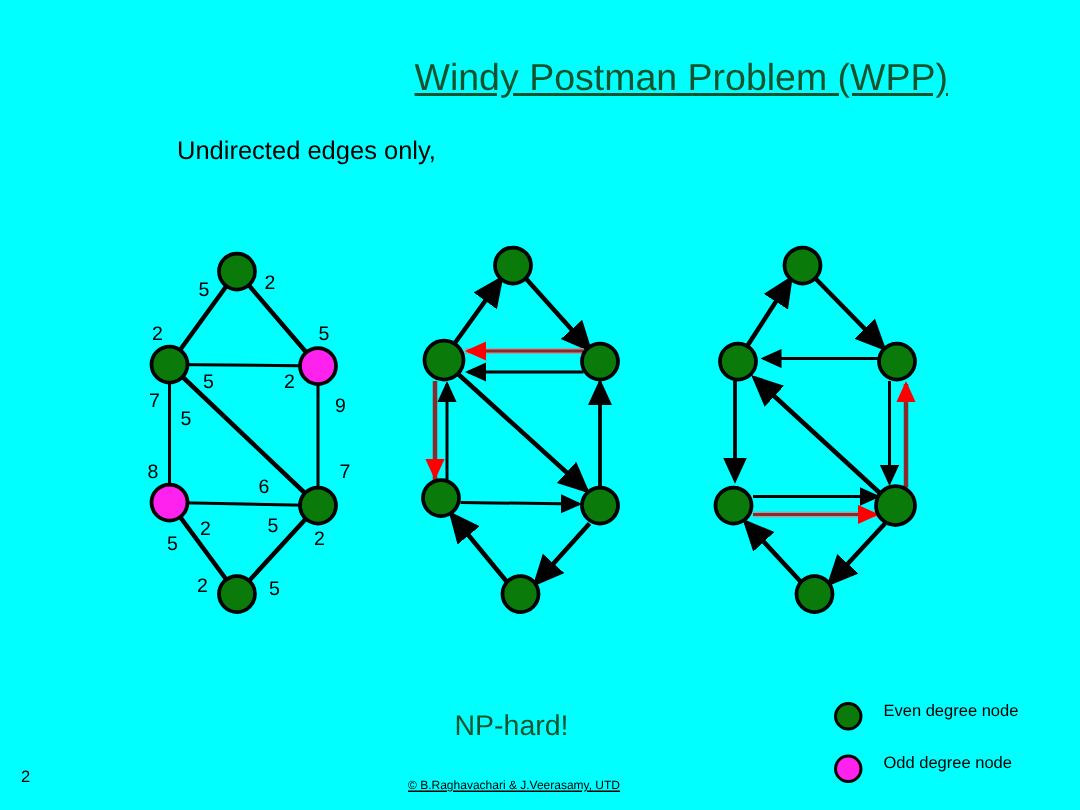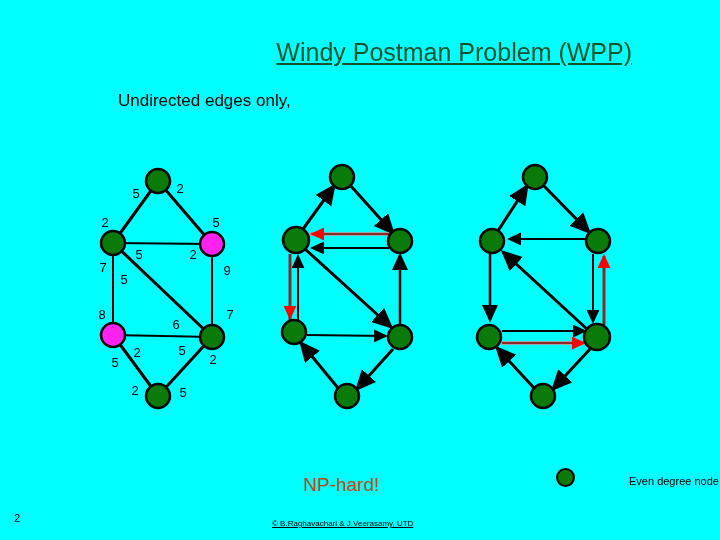--- a/index.html
+++ b/index.html
@@ -49,21 +49,21 @@
   .graph-svg {
     position: absolute;
     top: 0;
     left: 0;
   }
   #np-hard-label {
     position: absolute;
     left: 303px;
     top: 474px;
     font-size: 19px;
-    color: #c2410c;
+    color: #14532d;
     white-space: nowrap;
   }
   #footer-credit {
     position: absolute;
     left: 272px;
     top: 519px;
     font-size: 8px;
     color: #000000;
     white-space: nowrap;
     text-decoration: underline;
@@ -71,22 +71,21 @@
   #page-number {
     position: absolute;
     left: 14px;
     top: 512px;
     font-size: 11px;
     color: #000000;
   }
   .legend-row {
     position: absolute;
     display: flex;
-    align-items: flex-end;
-    gap: 40px;
+    align-items: flex-start;
   }
   #legend-even { left: 556px; top: 468px; }
   #legend-odd  { left: 556px; top: 503px; }
   .legend-swatch {
     width: 19px;
     height: 19px;
     border-radius: 50%;
     border: 2px solid #000000;
     box-sizing: border-box;
     flex: 0 0 auto;
@@ -218,17 +217,21 @@
     </g>
   </svg>
 
   <div id="np-hard-label">NP-hard!</div>
 
   <div class="legend-row" id="legend-even">
     <span class="legend-swatch even"></span>
     <span class="legend-text">Even degree node</span>
   </div>
 
+  <div class="legend-row" id="legend-odd">
+    <span class="legend-swatch odd"></span>
+    <span class="legend-text">Odd degree node</span>
+  </div>
 
   <div id="footer-credit">© B.Raghavachari &amp; J.Veerasamy, UTD</div>
   <div id="page-number">2</div>
 
 </div>
 
 </body></html>

